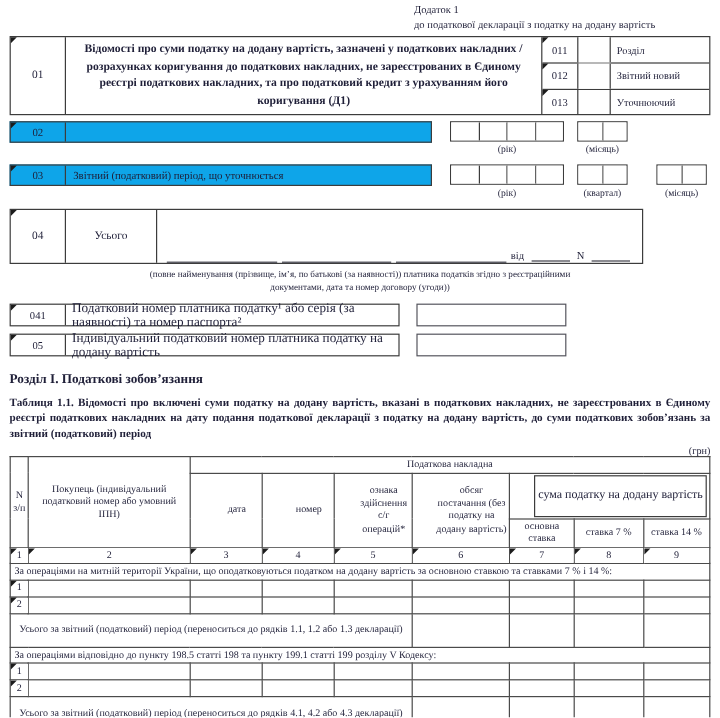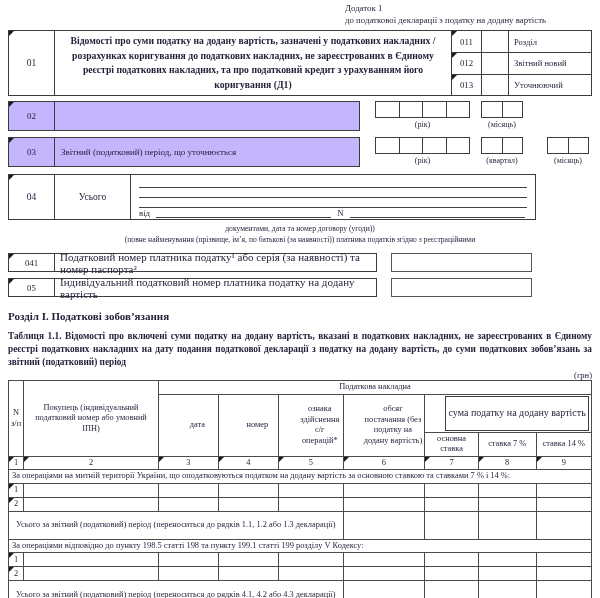--- a/index.html
+++ b/index.html
@@ -22,40 +22,40 @@
   .r01-code { width:46px; border-right:1.2px solid #3c3c3c; display:flex; align-items:center; justify-content:center; font-size:9.5px; }
   .r01-text { flex:1; display:flex; align-items:center; justify-content:center; text-align:center; font-weight:bold; font-size:9.7px; line-height:1.5; padding:0 7px; border-right:1.2px solid #3c3c3c; }
   .r01-opts { width:139px; display:flex; flex-direction:column; }
   .opt { flex:1; display:flex; border-bottom:1.2px solid #3c3c3c; }
   .opt:last-child { border-bottom:none; }
   .opt-code { width:30px; border-right:1.2px solid #3c3c3c; display:flex; align-items:center; justify-content:center; font-size:8.8px; }
   .opt-box { width:27px; border-right:1.2px solid #3c3c3c; background:#fff; }
   .opt-label { flex:1; display:flex; align-items:center; padding-left:5px; font-size:8.6px; }
   
   .period-row { position:relative; height:31px; margin-top:5px; }
-  .pr-main { position:absolute; left:8px; top:0; width:352px; height:30px; border:1.2px solid #3c3c3c; display:flex; background:#c4b5fd;text-align:right; }
+  .pr-main { position:absolute; left:8px; top:0; width:352px; height:18px; border:1.2px solid #3c3c3c; display:flex; background:#0ea5e9;text-align:right; }
   .pr-code { width:46px; border-right:1.2px solid #3c3c3c; display:flex; align-items:center; justify-content:center; font-size:9px; }
   .pr-label { display:flex; align-items:center; padding-left:6px; font-size:9px; }
   .bgroup { position:absolute; top:0; text-align:center; }
   .bcells { display:flex; height:17px; border:1.2px solid #3c3c3c; }
   .bcell { flex:1; border-right:1.2px solid #3c3c3c; background:#fff; }
   .bcell:last-child { border-right:none; }
   .bcap { font-size:8px; margin-top:2px; }
   
   .payer-row { margin:6px 0 0 8px; width:528px; height:46px; border:1.5px solid #3c3c3c; display:flex; }
   .py-code { width:46px; border-right:1.2px solid #3c3c3c; display:flex; align-items:center; justify-content:center; font-size:9.5px; }
   .py-label { width:76px; border-right:1.2px solid #3c3c3c; display:flex; align-items:center; justify-content:center; font-size:9.5px; }
-  .py-lines { flex:1; display:flex; flex-direction:column; padding:3px 6px 0 6px; }
+  .py-lines { flex:1; display:flex; flex-direction:row; padding:3px 6px 0 6px; }
   .pline { flex:1; border-bottom:1px solid #40404a; margin:0 2px; }
   .pline-last { flex:1.15; display:flex; align-items:flex-end; font-size:8.8px; padding-bottom:1px; }
   .uline { flex:1; border-bottom:1px solid #40404a; margin:0 4px; align-self:stretch; }
   .pn { padding:0 2px; }
   .payer-caption { text-align:center; font-size:7.6px; line-height:1.45; margin-top:3px; }
   
-  .num-row { display:flex; margin:8px 0 0 8px; width:524px; height:19px; }
+  .num-row { display:flex; margin:8px 0 0 8px; width:464px; height:19px; }
   .num-row.second { margin-top:6px; }
   .nr-box { width:412px; border:1.2px solid #3c3c3c; display:flex; background:#fff; }
   .nr-code { width:46px; border-right:1.2px solid #3c3c3c; display:flex; align-items:center; justify-content:center; font-size:8.8px; }
   .nr-label { flex:1; display:flex; align-items:center; padding-left:5px; font-size:11px; }
   .nr-input { width:158px; margin-left:14px; border:1.2px solid #55555e; background:#fff; }
   
   .section-title { margin:13px 0 0 8px; font-weight:bold; font-size:11px; }
   .table-caption { margin:8px 8px 0 8px; font-weight:bold; font-size:9.3px; line-height:1.4; text-align:justify; }
   .unit { text-align:right; margin-right:8px; font-size:8.5px; margin-top:1px; }
   
@@ -166,22 +166,22 @@
       <div class="pline"></div>
       <div class="pline-last">
         <span class="pn">від</span>
         <span class="uline"></span>
         <span class="pn">N</span>
         <span class="uline"></span>
       </div>
     </div>
   </div>
   <div class="payer-caption">
+    <div>(повне найменування (прізвище, ім’я, по батькові (за наявності)) платника податків згідно з реєстраційними</div>
     <div>документами, дата та номер договору (угоди))</div>
-    <div>(повне найменування (прізвище, ім’я, по батькові (за наявності)) платника податків згідно з реєстраційними</div>
   </div>
 
   <div class="num-row">
     <div class="nr-box">
       <div class="nr-code tri">041</div>
       <div class="nr-label">Податковий номер платника податку¹ або серія (за наявності) та номер паспорта²</div>
     </div>
     <div class="nr-input"></div>
   </div>
 

